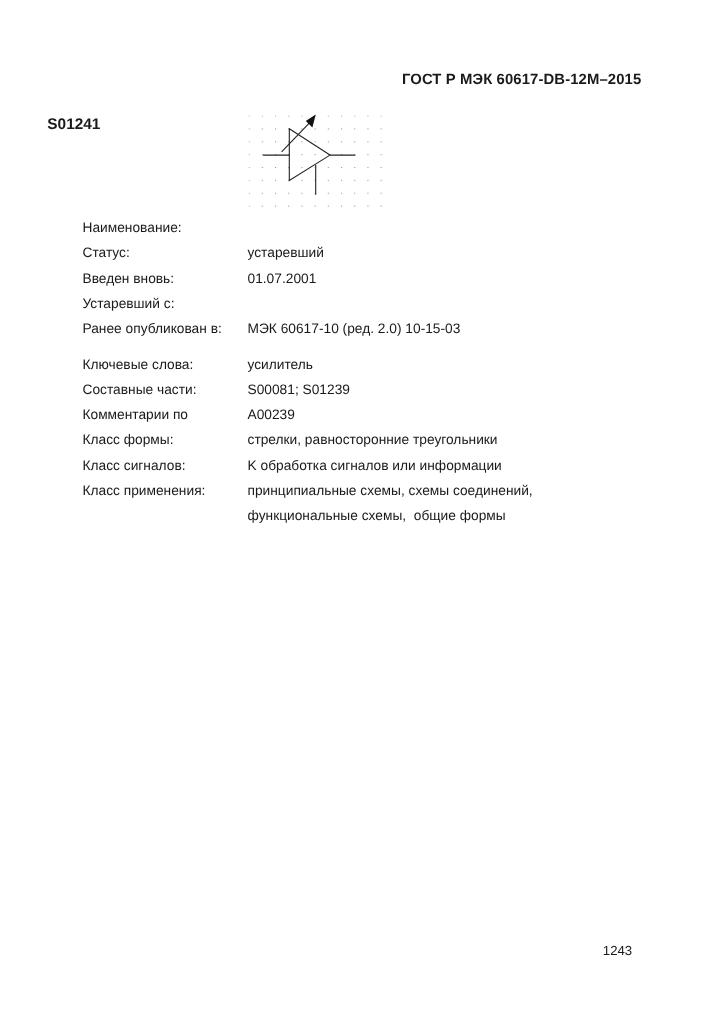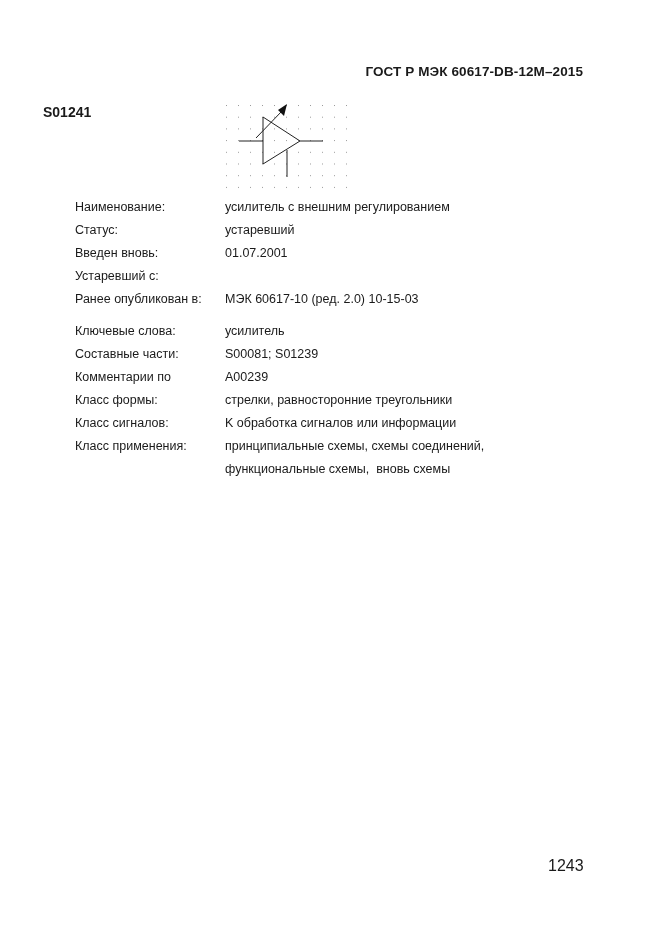--- a/index.html
+++ b/index.html
@@ -6,21 +6,21 @@
     body { width: 661px; height: 936px; position: relative; overflow: hidden;
            font-family: "Liberation Sans", sans-serif; color: #1a1a1a; }
     .header { position: absolute; top: 64px; right: 78px; font-size: 13.5px; font-weight: bold; letter-spacing: 0.1px; }
     .code { position: absolute; top: 104px; left: 43px; font-size: 14px; font-weight: bold; }
     .symbol { position: absolute; left: 222px; top: 100px; width: 130px; height: 92px; }
     .rows { position: absolute; left: 43px; top: 196px; width: 520px; font-size: 12.5px; }
     .row { display: flex; line-height: 23px; }
     .row .k { width: 150px; flex: none; margin-left: 32px; }
     .row .v { flex: 1; }
     .gap { height: 9px; }
-    .pagenum { position: absolute; top: 857px; left: 548px; font-size: 16px; }
+    .pagenum { position: absolute; top: 857px; left: 548px; font-size: 12px; }
   </style>
 </head>
 <body>
 
 <div class="header">ГОСТ Р МЭК 60617-DB-12М–2015</div>
 <div class="code">S01241</div>
 
 <svg class="symbol" viewBox="222 100 130 92" xmlns="http://www.w3.org/2000/svg">
   <defs>
     <pattern id="dots" x="226" y="105" width="12" height="11.7" patternUnits="userSpaceOnUse">
@@ -34,21 +34,20 @@
     <line x1="300" y1="141" x2="323" y2="141"></line>
     <line x1="287" y1="150" x2="287" y2="177"></line>
     <line x1="256" y1="138" x2="282" y2="111"></line>
   </g>
   <polygon points="287,104 278,110 284,116" fill="#111"></polygon>
 </svg>
 
 <div class="rows">
   <div class="row">
     <span class="k">Наименование:</span>
-    <span class="v">усилитель с внешним регулированием</span>
   </div>
   <div class="row">
     <span class="k">Статус:</span>
     <span class="v">устаревший</span>
   </div>
   <div class="row">
     <span class="k">Введен вновь:</span>
     <span class="v">01.07.2001</span>
   </div>
   <div class="row">
@@ -80,17 +79,17 @@
   <div class="row">
     <span class="k">Класс сигналов:</span>
     <span class="v">K обработка сигналов или информации</span>
   </div>
   <div class="row">
     <span class="k">Класс применения:</span>
     <span class="v">принципиальные схемы, схемы соединений,</span>
   </div>
   <div class="row">
     <span class="k"></span>
-    <span class="v" style="white-space: pre;">функциональные схемы,  вновь схемы</span>
+    <span class="v" style="white-space: pre;">функциональные схемы,  общие формы</span>
   </div>
 </div>
 
 <div class="pagenum">1243</div>
 
 </body></html>

